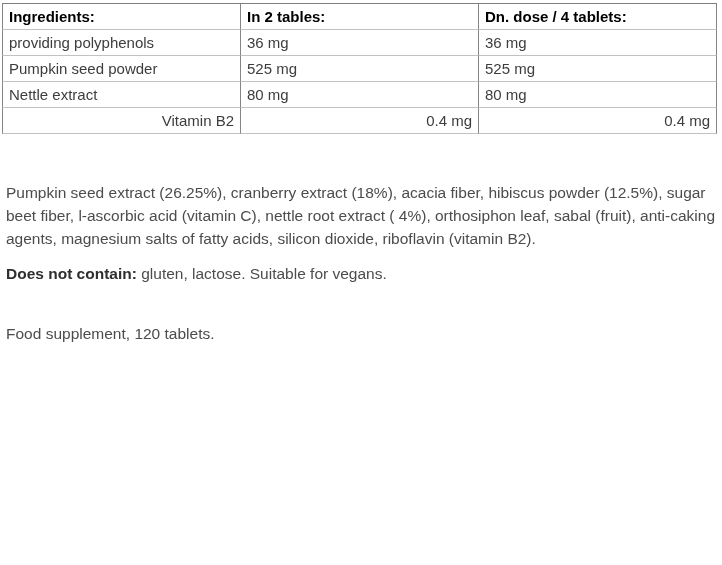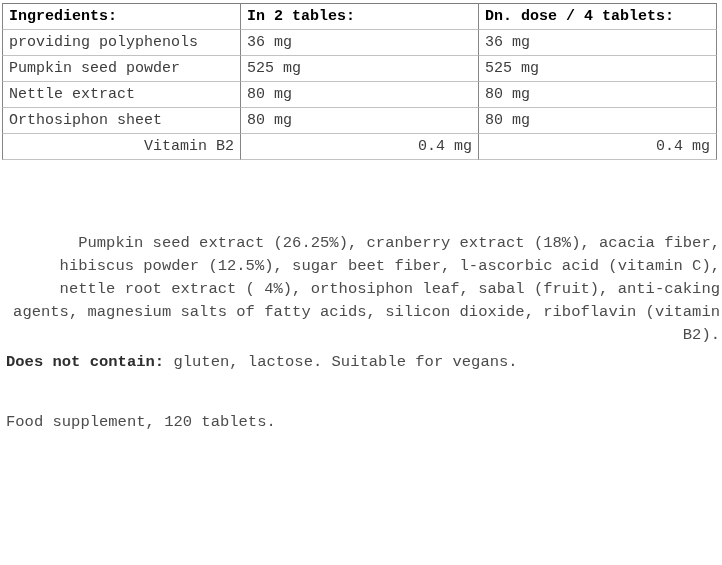--- a/index.html
+++ b/index.html
@@ -9,21 +9,20 @@
     font-family: "Liberation Sans", sans-serif;
     color: #404040;
   }
   .page {
     width: 722px;
     height: 565px;
     box-sizing: border-box;
     padding: 3px 0 0 2px;
     overflow: hidden;
     background: #ffffff;
-    font-family: Liberation Mono, monospace;
   }
   table.ingredients {
     border-spacing: 0;
     border-collapse: separate;
     table-layout: fixed;
     width: 715px;
   }
   col.c1 { width: 238px; }
   col.c2 { width: 238px; }
   col.c3 { width: 239px; }
@@ -50,29 +49,28 @@
     text-align: right;
   }
   table.ingredients th {
     font-weight: bold;
     color: #000000;
   }
   table.ingredients td {
     color: #3d3d3d;
   }
   .composition {
-    margin: 72px 0 0 4px;
+    margin: 47px 0 0 4px;
     width: 714px;
     font-size: 15.5px;
     line-height: 23px;
     color: #4c4c4c;
-    text-align: right;
   }
   .does-not-contain {
-    margin: 4px 0 0 4px;
+    margin: 12px 0 0 4px;
     width: 714px;
     font-size: 15.5px;
     line-height: 23px;
     color: #4c4c4c;
   }
   .does-not-contain .label {
     font-weight: bold;
     color: #2e2e2e;
   }
   .supplement-info {
@@ -109,25 +107,20 @@
         <td>Pumpkin seed powder</td>
         <td>525 mg</td>
         <td>525 mg</td>
       </tr>
       <tr>
         <td>Nettle extract</td>
         <td>80 mg</td>
         <td>80 mg</td>
       </tr>
       <tr>
-        <td>Orthosiphon sheet</td>
-        <td>80 mg</td>
-        <td>80 mg</td>
-      </tr>
-      <tr>
         <td>Vitamin B2</td>
         <td>0.4 mg</td>
         <td>0.4 mg</td>
       </tr>
     </tbody>
   </table>
 
   <p class="composition">Pumpkin seed extract (26.25%), cranberry extract (18%), acacia fiber, hibiscus powder (12.5%), sugar beet fiber, l-ascorbic acid (vitamin C), nettle root extract ( 4%), orthosiphon leaf, sabal (fruit), anti-caking agents, magnesium salts of fatty acids, silicon dioxide, riboflavin (vitamin B2).</p>
 
   <p class="does-not-contain"><span class="label">Does not contain:</span><span> gluten, lactose. Suitable for vegans.</span></p>

